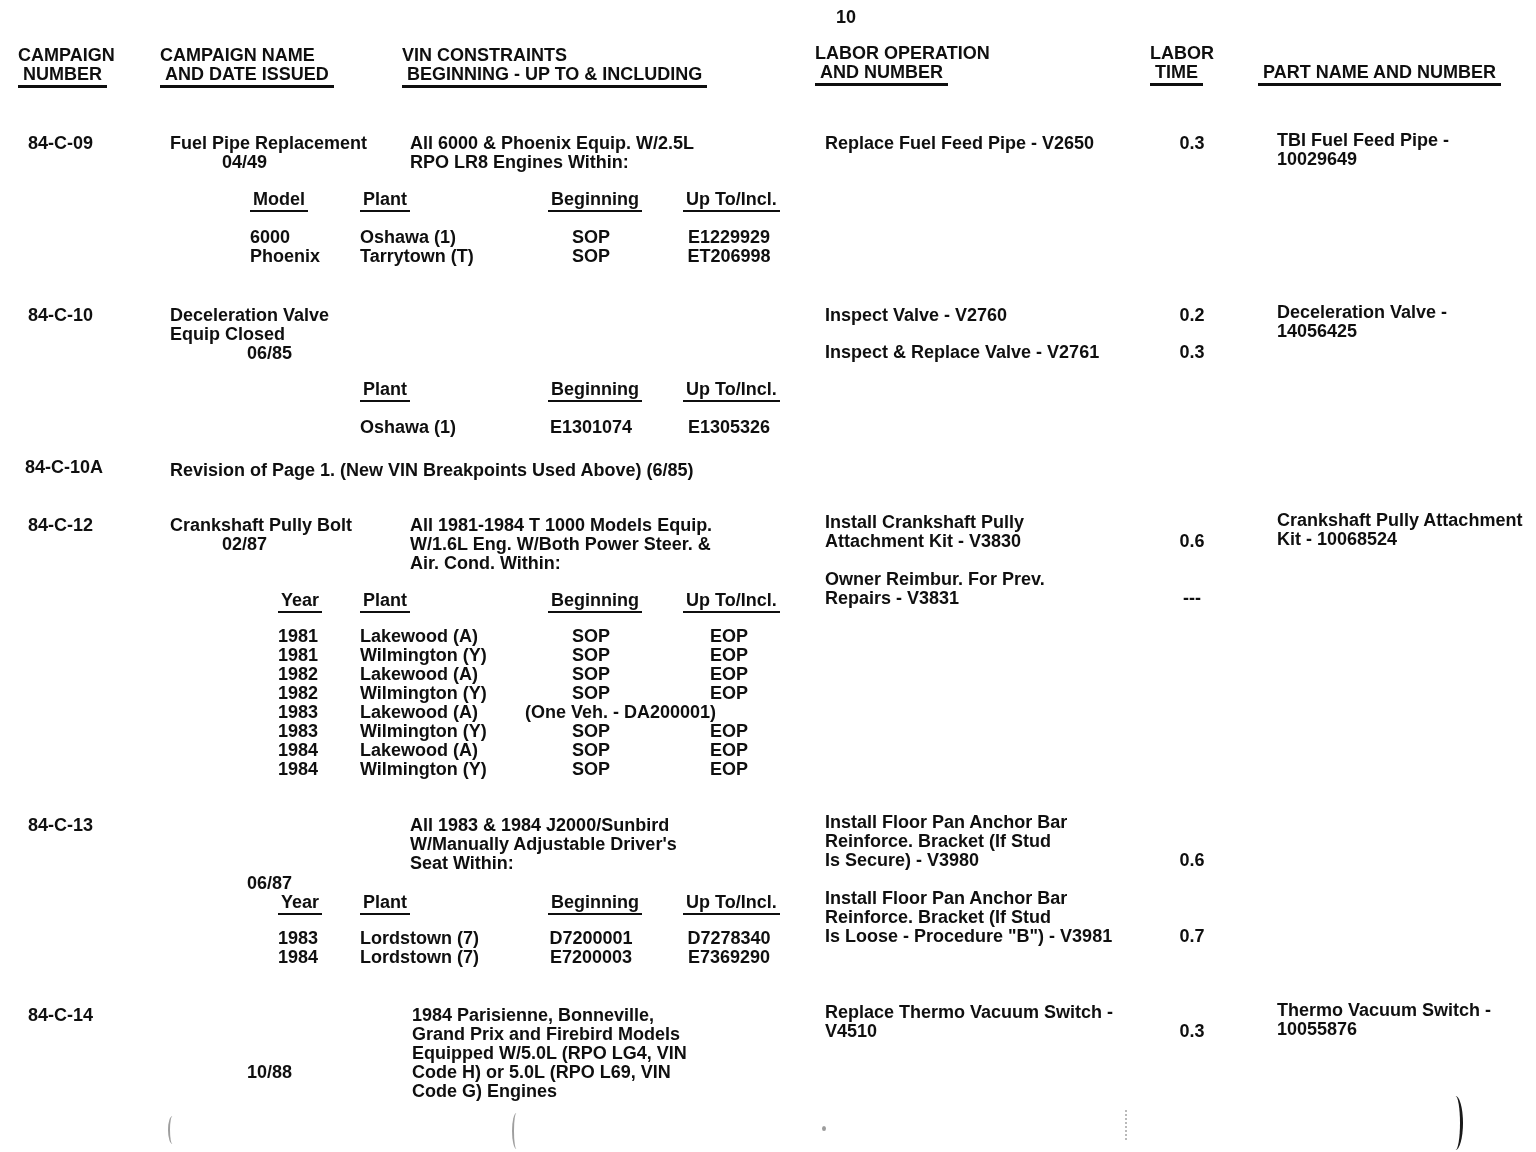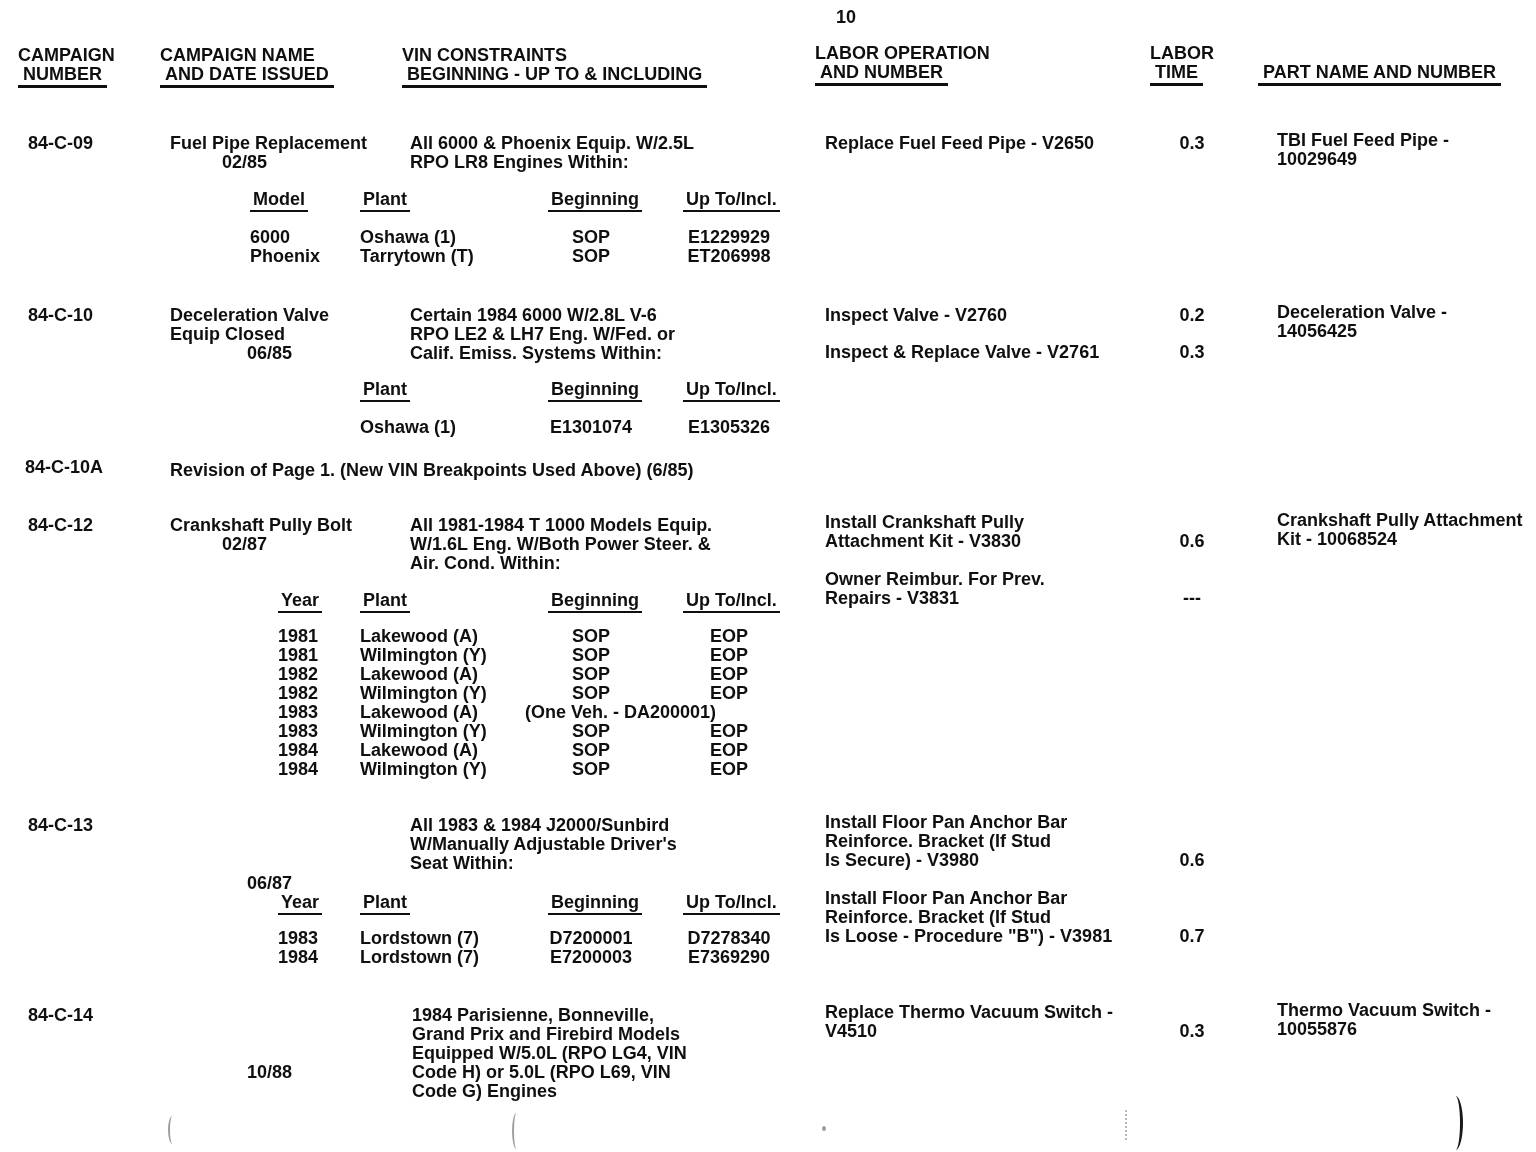--- a/index.html
+++ b/index.html
@@ -54,21 +54,21 @@
   </div>
   <div class="abs hdrcol" style="left:1258px;top:44px;width:272px">
     <div class="ln"></div>
     <div class="ln"><span class="u">PART NAME AND NUMBER</span></div>
   </div>
 
   <div class="abs ln" style="left:28px;top:134px">84-C-09</div>
   <div class="abs" style="left:170px;top:134px">
     <div class="ln">Fuel Pipe Replacement</div>
   </div>
-  <div class="abs ln" style="left:222px;top:153px">02/85</div>
+  <div class="abs ln" style="left:222px;top:153px">04/49</div>
   <div class="abs" style="left:410px;top:134px">
     <div class="ln">All 6000 &amp; Phoenix Equip. W/2.5L</div>
     <div class="ln">RPO LR8 Engines Within:</div>
   </div>
   <div class="abs ln" style="left:250px;top:190px"><span class="us">Model</span></div>
   <div class="abs ln" style="left:360px;top:190px"><span class="us">Plant</span></div>
   <div class="abs ln" style="left:548px;top:190px"><span class="us">Beginning</span></div>
   <div class="abs ln" style="left:683px;top:190px"><span class="us">Up To/Incl.</span></div>
   <div class="abs" style="left:250px;top:228px">
     <div class="ln">6000</div>
@@ -94,25 +94,20 @@
     <div class="ln">TBI Fuel Feed Pipe -</div>
     <div class="ln">10029649</div>
   </div>
 
   <div class="abs ln" style="left:28px;top:306px">84-C-10</div>
   <div class="abs" style="left:170px;top:306px">
     <div class="ln">Deceleration Valve</div>
     <div class="ln">Equip Closed</div>
   </div>
   <div class="abs ln" style="left:247px;top:344px">06/85</div>
-  <div class="abs" style="left:410px;top:306px">
-    <div class="ln">Certain 1984 6000 W/2.8L V-6</div>
-    <div class="ln">RPO LE2 &amp; LH7 Eng. W/Fed. or</div>
-    <div class="ln">Calif. Emiss. Systems Within:</div>
-  </div>
   <div class="abs ln" style="left:360px;top:380px"><span class="us">Plant</span></div>
   <div class="abs ln" style="left:548px;top:380px"><span class="us">Beginning</span></div>
   <div class="abs ln" style="left:683px;top:380px"><span class="us">Up To/Incl.</span></div>
   <div class="abs ln" style="left:360px;top:418px">Oshawa (1)</div>
   <div class="abs ctr ln" style="left:546px;top:418px;width:90px">E1301074</div>
   <div class="abs ctr ln" style="left:681px;top:418px;width:96px">E1305326</div>
   <div class="abs" style="left:825px;top:306px">
     <div class="ln">Inspect Valve - V2760</div>
   </div>
   <div class="abs ctr ln" style="left:1170px;top:306px;width:44px">0.2</div>

